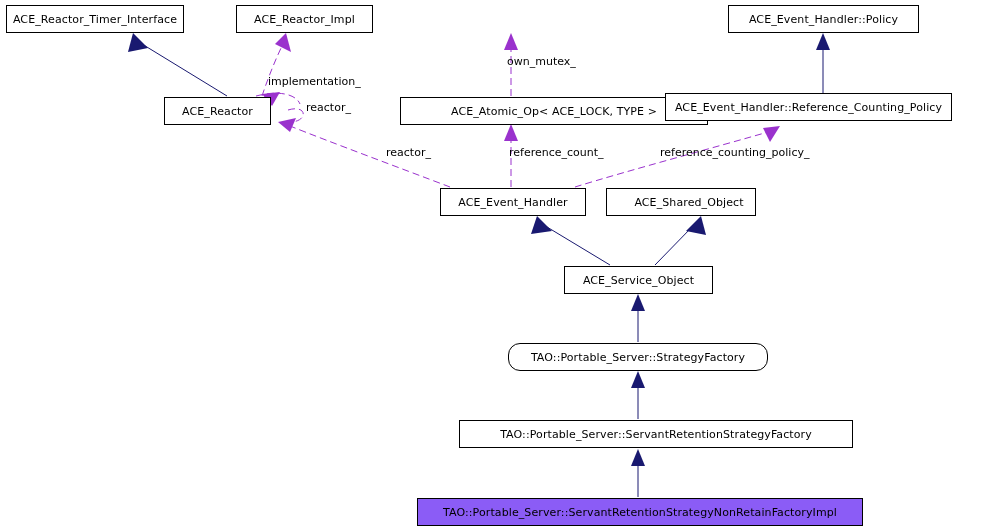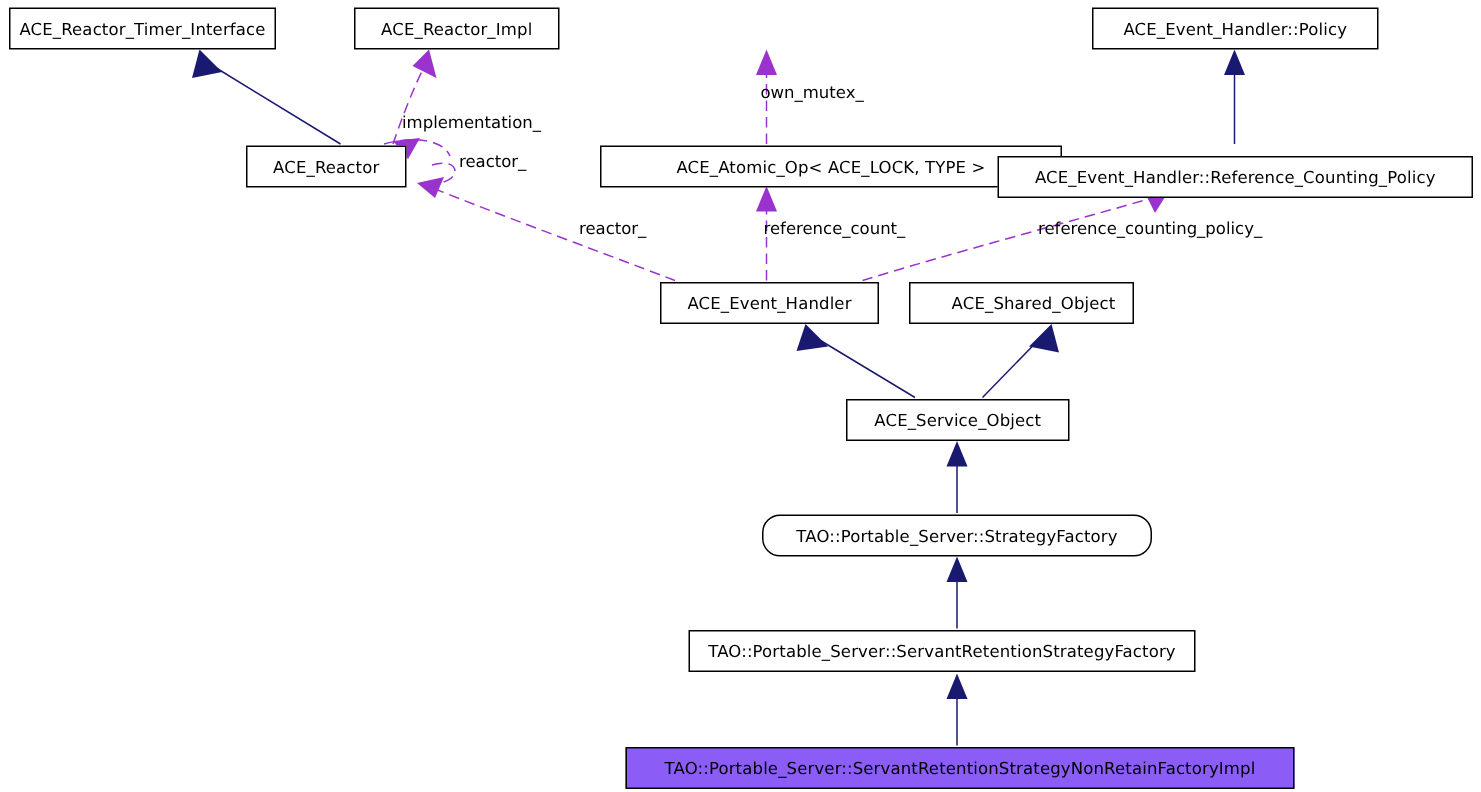--- a/index.html
+++ b/index.html
@@ -111,39 +111,39 @@
 
   <div class="node" style="left:236px;top:5px;width:137px;height:28px;">ACE_Reactor_Impl</div>
 
 
   <div class="node" style="left:728px;top:5px;width:191px;height:28px;">ACE_Event_Handler::Policy</div>
 
   <div class="node" style="left:164px;top:97px;width:107px;height:28px;">ACE_Reactor</div>
 
   <div class="node" style="left:400px;top:97px;width:308px;height:28px;">ACE_Atomic_Op&lt; ACE_LOCK, TYPE &gt;</div>
 
-  <div class="node" style="left:665px;top:104px;width:317px;height:28px;">ACE_Event_Handler::Reference_Counting_Policy</div>
+  <div class="node" style="left:665px;top:93px;width:287px;height:28px;">ACE_Event_Handler::Reference_Counting_Policy</div>
 
   <div class="node" style="left:440px;top:188px;width:146px;height:28px;">ACE_Event_Handler</div>
 
   <div class="node" style="left:606px;top:188px;width:150px;height:28px;padding-left:16px;">ACE_Shared_Object</div>
 
   <div class="node" style="left:564px;top:266px;width:149px;height:28px;">ACE_Service_Object</div>
 
   <div class="node" style="left:508px;top:343px;width:260px;height:28px;border-radius:12px;">TAO::Portable_Server::StrategyFactory</div>
 
-  <div class="node" style="left:459px;top:420px;width:338px;height:28px;">TAO::Portable_Server::ServantRetentionStrategyFactory</div>
+  <div class="node" style="left:459px;top:420px;width:394px;height:28px;">TAO::Portable_Server::ServantRetentionStrategyFactory</div>
 
   <div class="node highlight" style="left:417px;top:498px;width:446px;height:28px;">TAO::Portable_Server::ServantRetentionStrategyNonRetainFactoryImpl</div>
 
   <div class="edge-label" style="left:268px;top:56px;margin-top:20px;">implementation_</div>
 
   <div class="edge-label" style="left:306px;top:102px;">reactor_</div>
 
   <div class="edge-label" style="left:507px;top:56px;">own_mutex_</div>
 
   <div class="edge-label" style="left:386px;top:147px;">reactor_</div>
 
   <div class="edge-label" style="left:509px;top:147px;">reference_count_</div>
 
-  <div class="edge-label" style="left:692px;top:147px;">reference_counting_policy_</div>
+  <div class="edge-label" style="left:660px;top:147px;">reference_counting_policy_</div>
 
 </div>
 
 </body></html>

